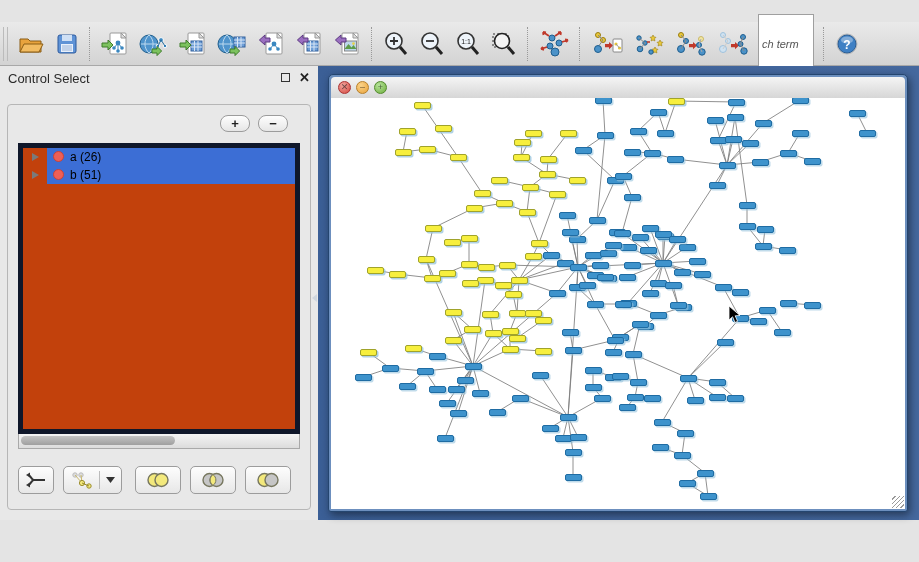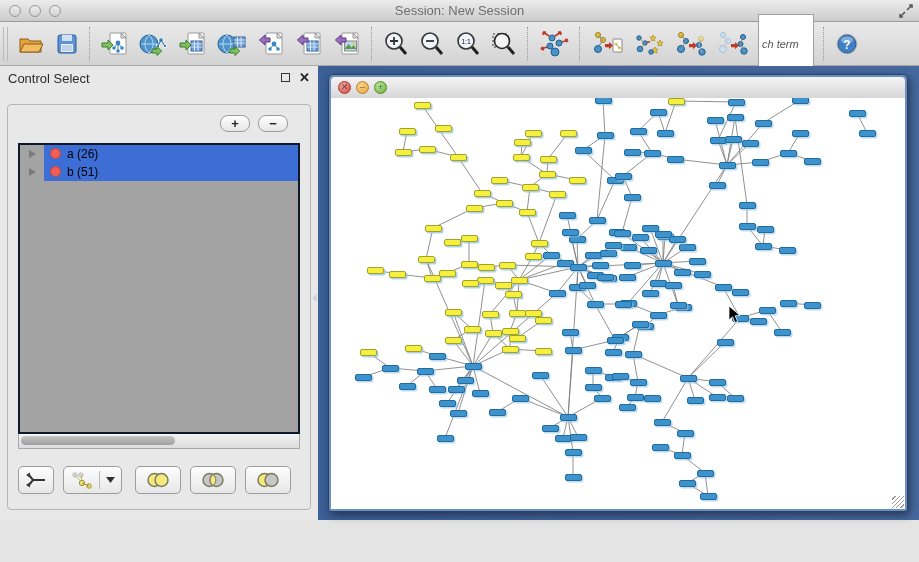--- a/index.html
+++ b/index.html
@@ -23,21 +23,21 @@
   .cp-title{position:absolute;left:8px;top:5px;font-size:13px;color:#2a2a2a;}
   .cp-float{position:absolute;right:28px;top:7px;width:9px;height:9px;border:1.5px solid #333;box-sizing:border-box;}
   .cp-close{position:absolute;right:8px;top:4px;font-size:13px;font-weight:bold;color:#222;}
   .tabbar{position:relative;margin:4px 0 0 34px;width:252px;height:23px;display:flex;background:#f7f7f7;border:1px solid #9a9a9a;border-radius:4px;overflow:hidden;z-index:2;}
   .tab{flex:1;display:flex;align-items:center;justify-content:center;font-size:13px;color:#222;border-right:1px solid #b4b4b4;gap:4px;}
   .tab:last-child{border-right:none;}
   .tab.active{background:#8d8d8d;color:#fff;box-shadow:inset 0 1px 3px rgba(0,0,0,.35);}
   .cp-body{position:absolute;left:7px;right:7px;top:38px;bottom:10px;border:1px solid #b6b6b6;border-radius:4px;background:#e8e8e8;}
   .pm-row{position:absolute;right:22px;top:10px;display:flex;gap:8px;}
   .pm-btn{width:30px;height:17px;border:1px solid #9c9c9c;border-radius:8px;background:linear-gradient(#fefefe,#e6e6e6);font-size:13px;font-weight:bold;line-height:13px;text-align:center;color:#222;padding:0;}
-  .setlist{position:absolute;left:10px;right:10px;top:38px;bottom:75px;background:#a3a3a3;border:2px solid #0f172a;overflow:hidden;text-align:center;}
+  .setlist{position:absolute;left:10px;right:10px;top:38px;bottom:75px;background:#c2410c;border:5px solid #0f172a;overflow:hidden;text-align:center;}
   .setrow{position:relative;height:18px;}
   .setrow .hl{position:absolute;left:24px;right:0;top:0;bottom:0;background:#3c6ed5;}
   .tri{position:absolute;left:9px;top:5px;width:0;height:0;border-left:7px solid #7a7a7a;border-top:4px solid transparent;border-bottom:4px solid transparent;}
   .dot-red{position:absolute;left:30px;top:3px;width:11px;height:11px;border-radius:50%;background:#ee5f55;border:1px solid #c8423a;box-sizing:border-box;}
   .setlabel{position:absolute;left:47px;top:2px;font-size:12px;color:#000;}
   .hscroll{position:absolute;left:10px;right:10px;bottom:60px;height:15px;background:linear-gradient(#f4f4f4,#dcdcdc);border:1px solid #a9a9a9;border-top:none;box-sizing:border-box;}
   .hthumb{position:absolute;left:2px;top:2px;width:55%;height:9px;border-radius:5px;background:linear-gradient(#c4c4c4,#9f9f9f);}
   .setbtns{position:absolute;left:10px;right:10px;bottom:14px;height:30px;display:flex;align-items:center;}
   .sbtn{height:28px;border:1px solid #9c9c9c;border-radius:5px;background:linear-gradient(#fdfdfd,#e7e7e7);display:flex;align-items:center;justify-content:center;padding:0 6px;margin-right:9px;}
   .sbtn.venn{width:46px;box-sizing:border-box;}
@@ -64,31 +64,20 @@
   .task-btn{position:absolute;left:8px;bottom:9px;width:24px;height:22px;border:1px solid #a3a3a3;border-radius:3px;background:linear-gradient(#fafafa,#e3e3e3);display:flex;align-items:center;justify-content:center;}
   .mem-btn{position:absolute;right:6px;bottom:8px;height:24px;border:1px solid #9c9c9c;border-radius:8px;background:linear-gradient(#fdfdfd,#ececec);display:flex;align-items:center;padding:0 8px;gap:6px;}
   .mem-label{font-size:11px;color:#222;}
   .mem-dot{width:13px;height:13px;border-radius:50%;background:radial-gradient(circle at 35% 30%,#a5e06c,#5ba32e);border:1px solid #4e8c27;box-sizing:border-box;}
 </style>
 </head>
 <body>
 
 <div id="app">
 
-  <div class="titlebar">
-    <div class="traffic t1"></div>
-    <div class="traffic t2"></div>
-    <div class="traffic t3"></div>
-    <div class="win-title">Session: New Session</div>
-    <div class="fullscreen">
-      <svg width="14" height="14" viewBox="0 0 14 14">
-          <path d="M8 6 L13 1 M10 1 h3 v3 M6 8 L1 13 M1 10 v3 h3" stroke="#5a5a5a" stroke-width="1.6" fill="none"></path>
-        </svg>
-    </div>
-  </div>
 
   <div class="toolbar">
     <div class="grip"></div>
 
     <button class="tb">
       <svg width="28" height="24" viewBox="0 0 28 24">
           <path d="M3 7 h8 l2 2 h11 v11 h-21 z" fill="#e8a33d" stroke="#8a5d14"></path>
           <path d="M3 20 l4 -8 h19 l-4 8 z" fill="#f2bc62" stroke="#8a5d14"></path>
         </svg>
     </button>

